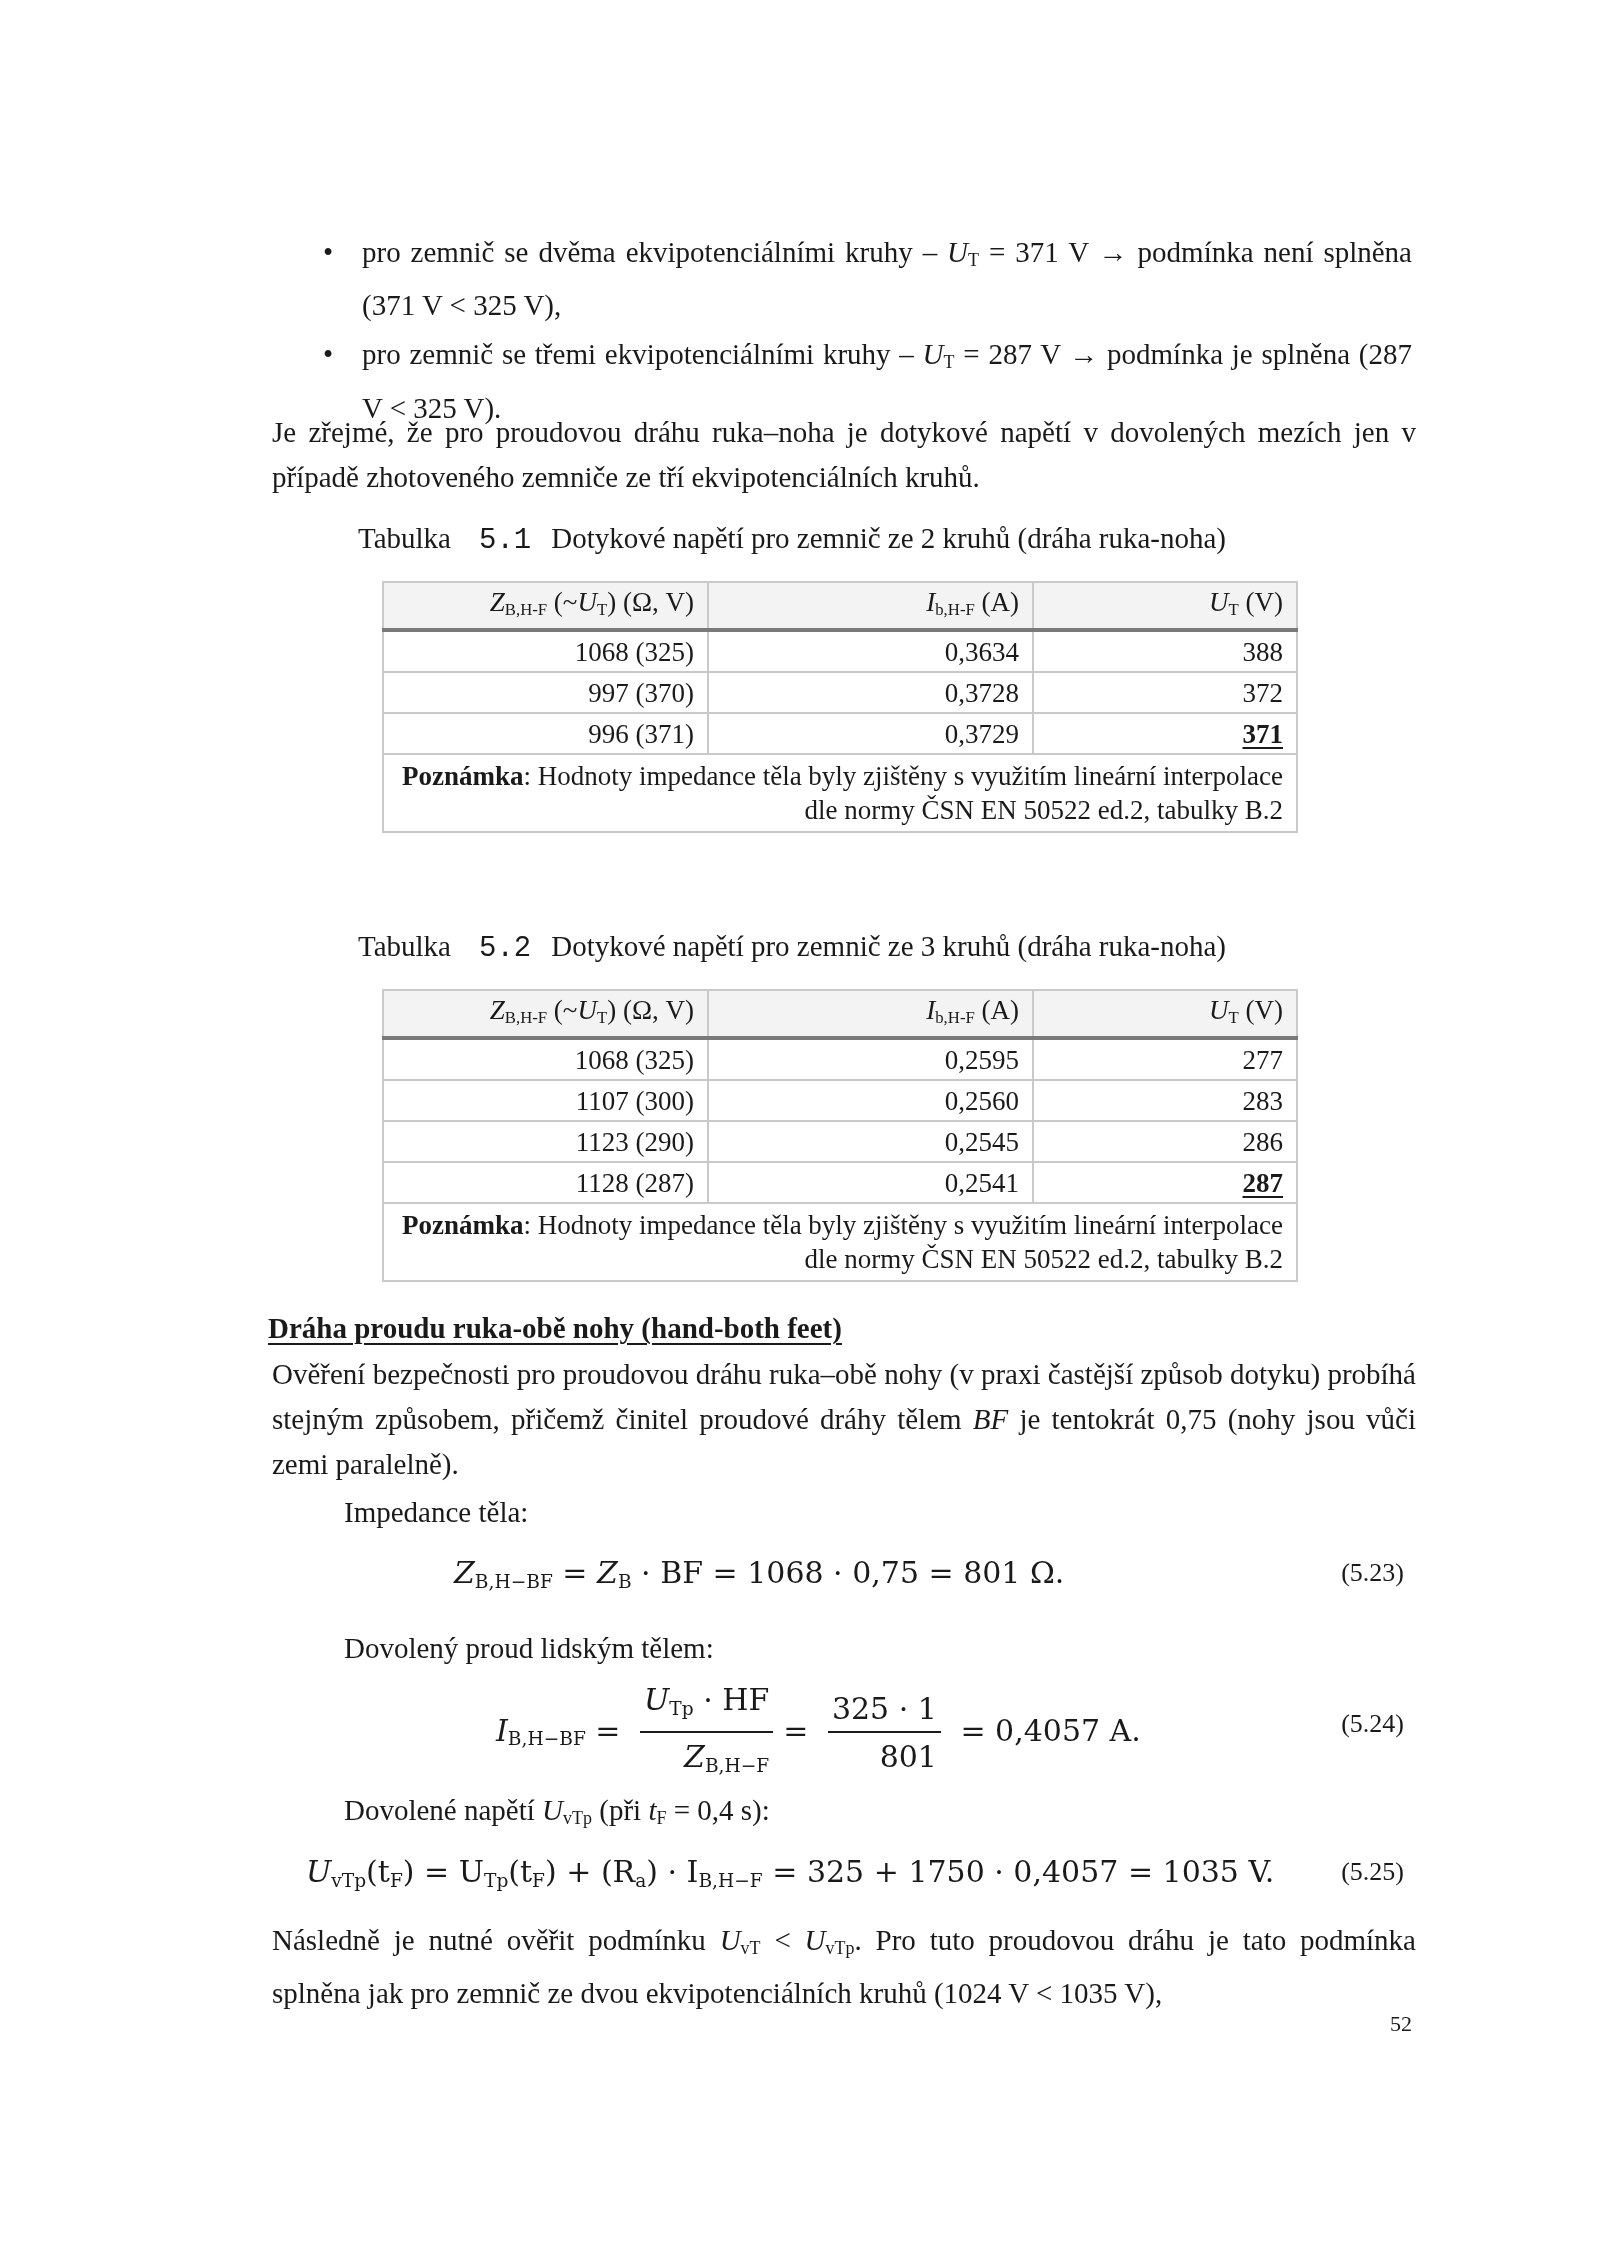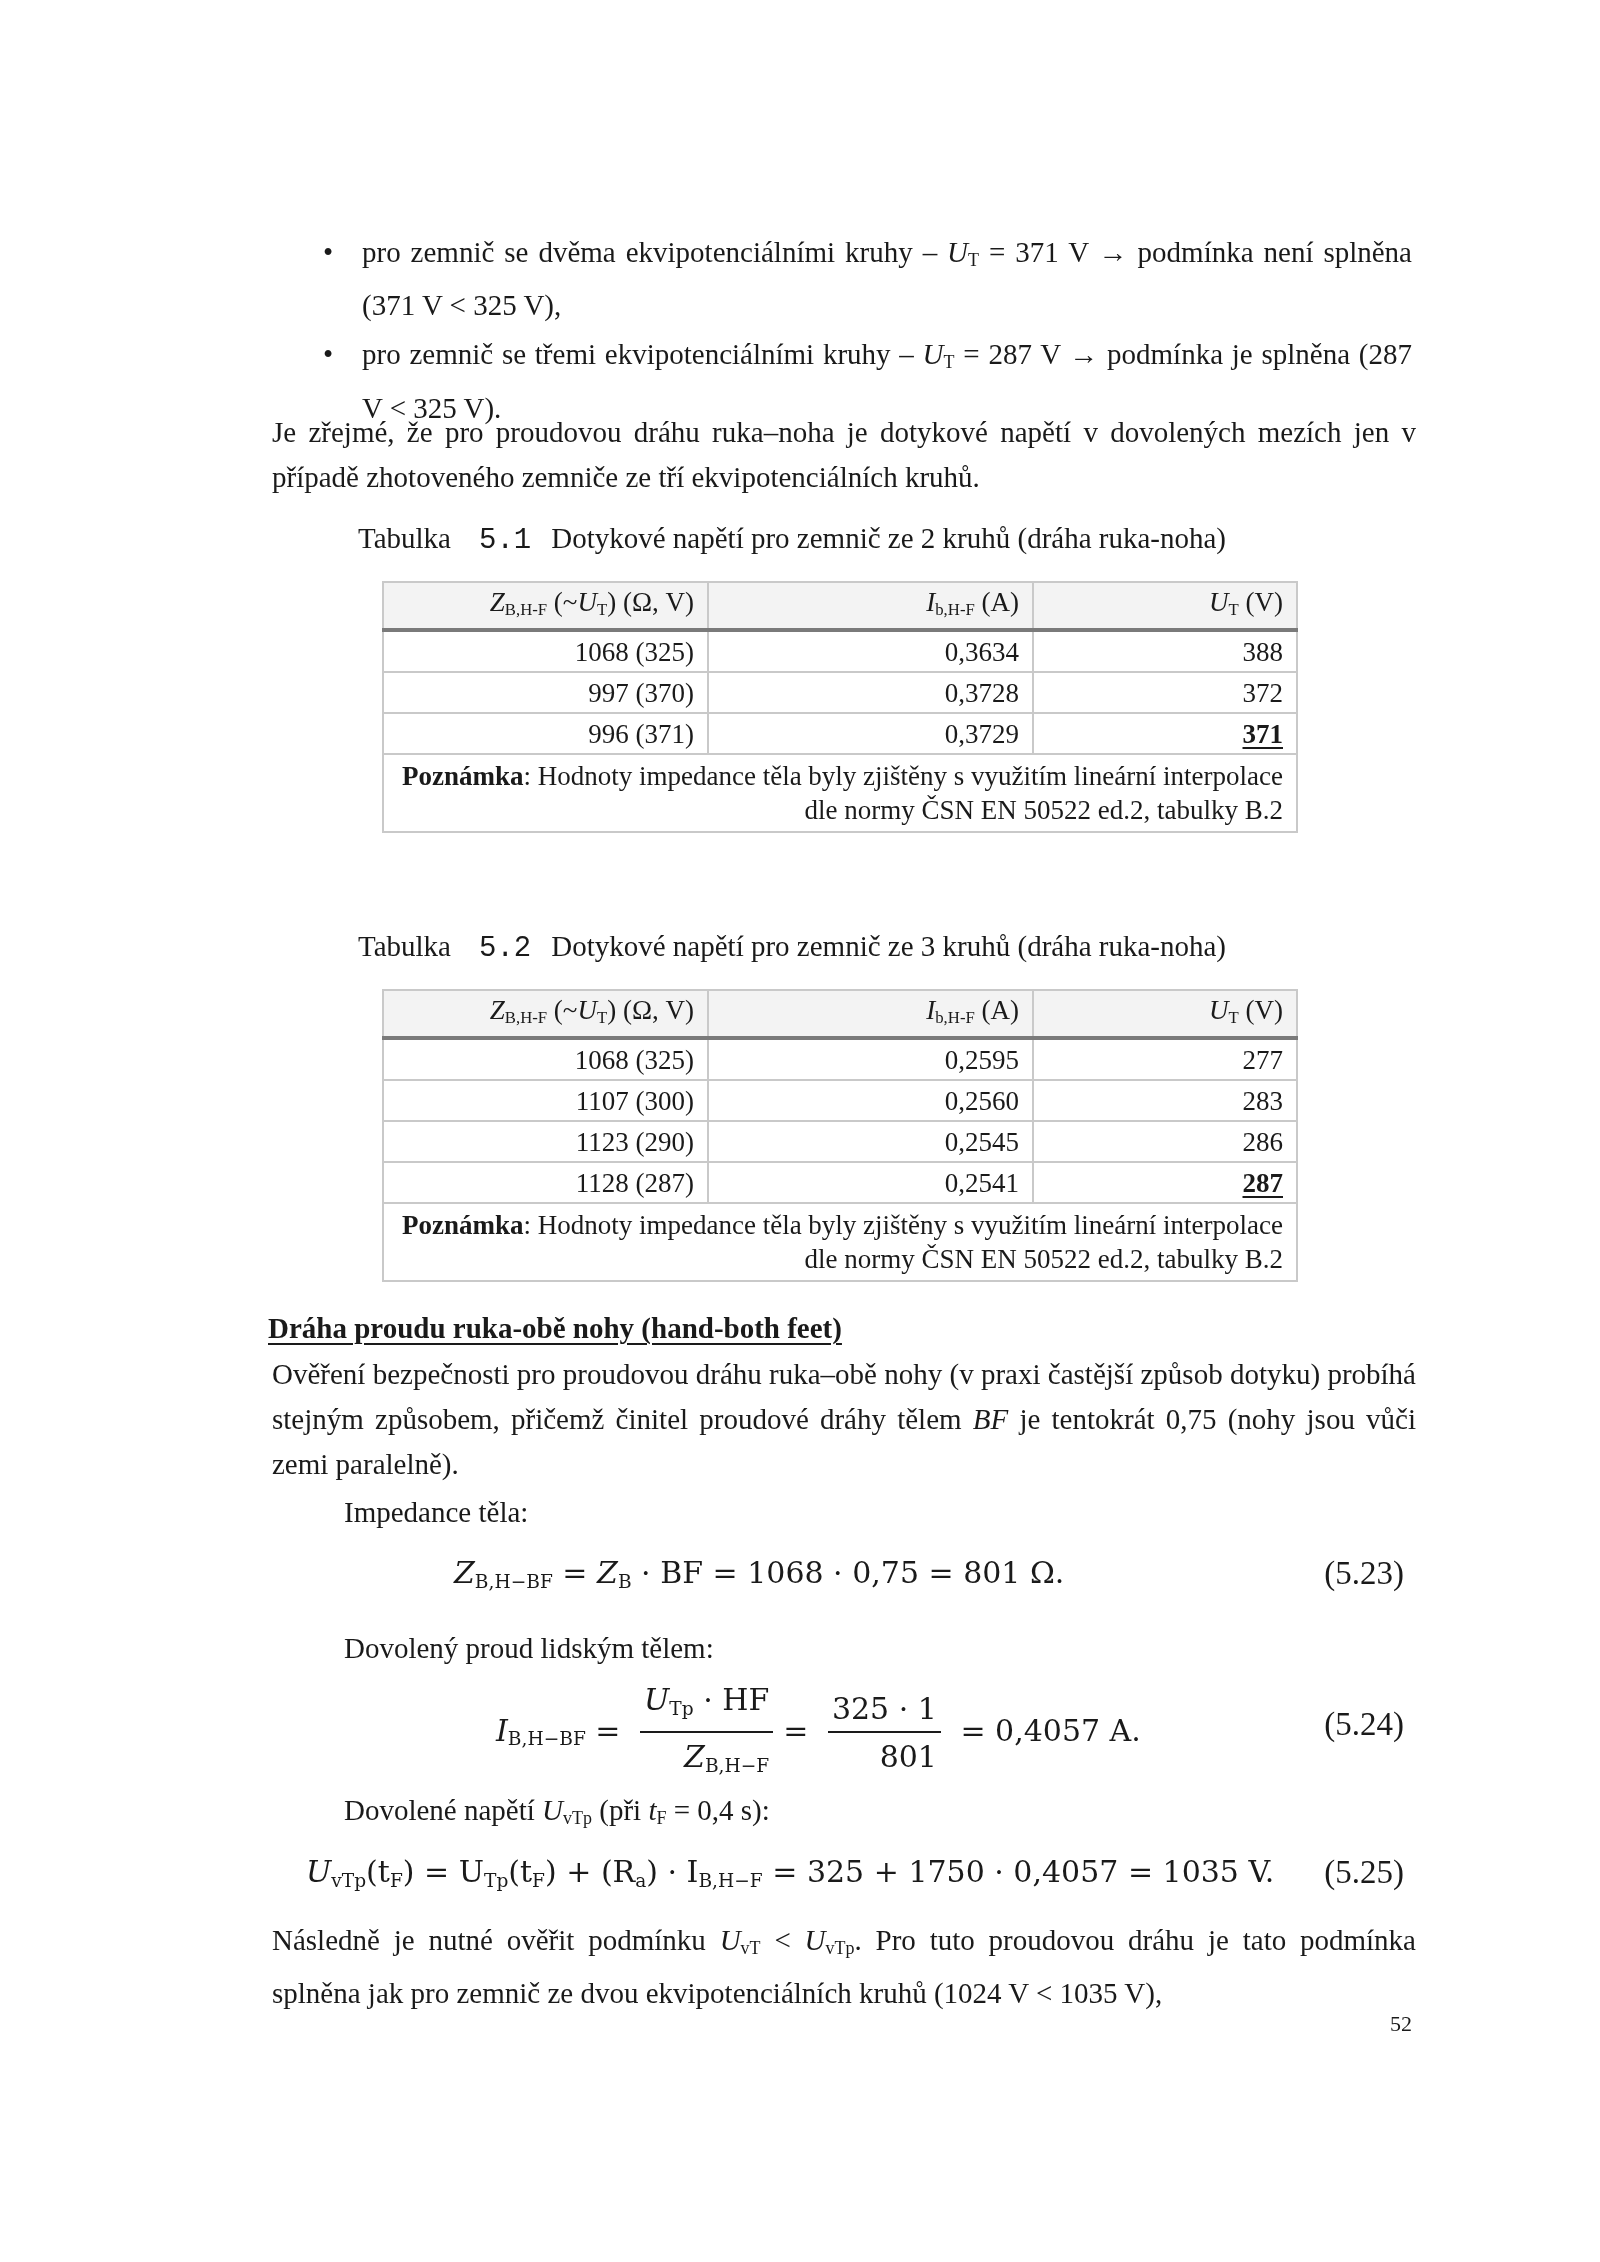--- a/index.html
+++ b/index.html
@@ -33,21 +33,21 @@
   .tbl .c2 { width: 297px; }
   .tbl .note td { line-height: 34px; padding-top: 4px; padding-bottom: 4px; border-radius: 14px; }
   .tbl .hl { font-weight: bold; text-decoration: underline; text-decoration-thickness: 2px; text-underline-offset: 4px; }
 
   .heading { position: absolute; left: 268px; top: 1308px; font-size: 29px; line-height: 40px;
              font-weight: bold; text-decoration: underline; text-decoration-thickness: 2px; text-underline-offset: 5px; }
 
   .indent { position: absolute; left: 314px; font-size: 29px; line-height: 40px; white-space: nowrap; margin-left: 30px; }
 
   .eq { position: absolute; font-size: 30px; line-height: 40px; white-space: nowrap; font-family: "DejaVu Serif", serif; }
-  .eqnum { position: absolute; right: 196px; font-size: 33px; line-height: 40px; }
+  .eqnum { position: absolute; right: 196px; font-size: 26px; line-height: 40px; }
   .frac { display: inline-block; vertical-align: middle; text-align: right; margin: 0 10px; }
   .frac .num-part { display: block; padding: 0 4px 2px 4px; border-bottom: 2px solid #1a1a1a; }
   .frac .den-part { display: block; padding: 4px 4px 0 4px; }
 
   .pagenum { position: absolute; right: 188px; top: 1990px; font-size: 22px; line-height: 40px; margin-top: 14px; }
 </style>
 </head>
 <body>
 
 <div class="page">

